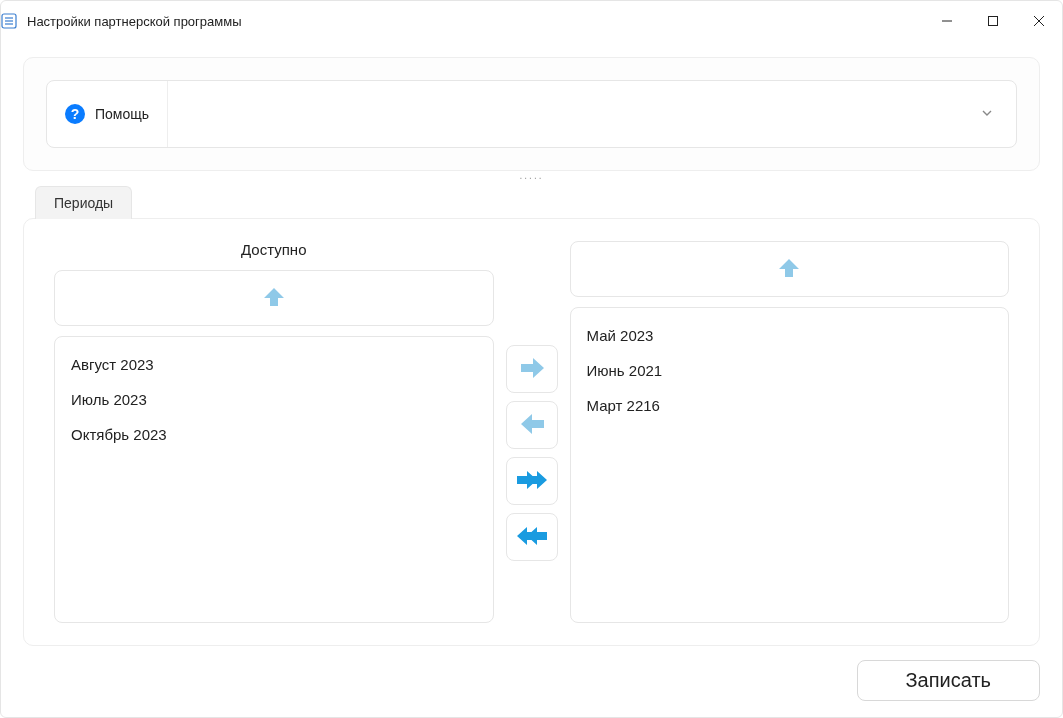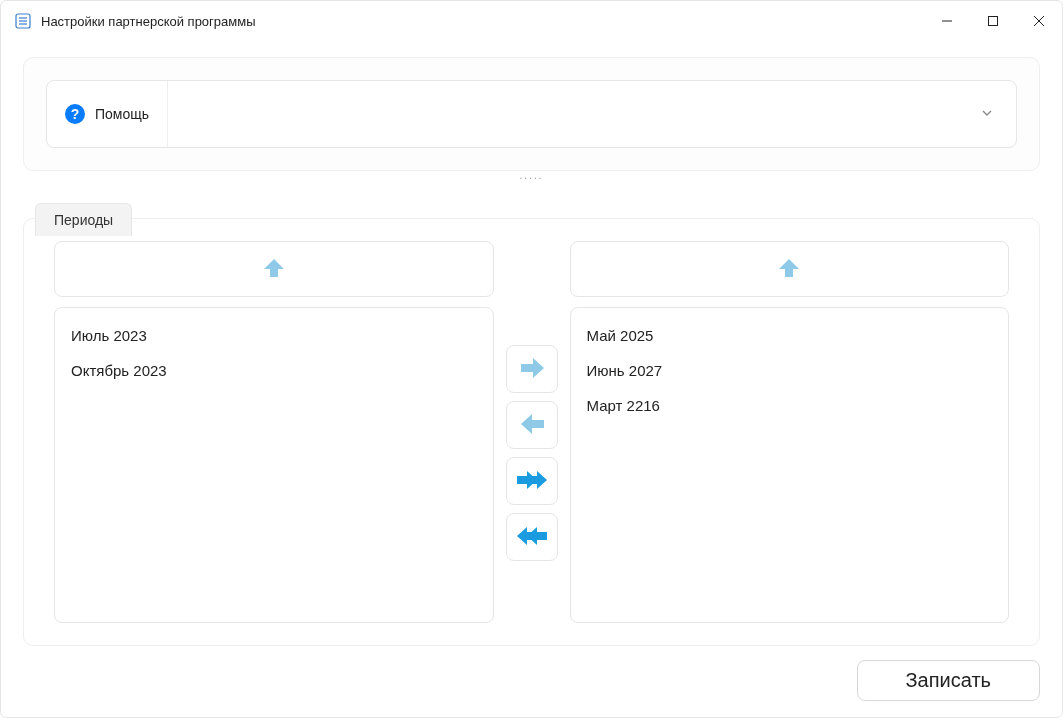--- a/index.html
+++ b/index.html
@@ -10,21 +10,20 @@
   background: #fff;
   width: 1063px;
   height: 718px;
   overflow: hidden;
 }
 .window { width: 100%; height: 100%; display: flex; flex-direction: column; border: 1px solid #e5e5e5; border-radius: 6px; }
 .titlebar {
   height: 40px;
   display: flex;
   align-items: center;
-  padding-left: 14px;
   padding-right: 0;
 }
 .titlebar .app-icon {
   width: 16px; height: 16px;
   margin-right: 10px;
   display: flex; align-items: center; justify-content: center;
 }
 .titlebar .title { font-size: 13px; color: #222; }
 .titlebar .spacer { flex: 1; }
 .winbtn {
@@ -82,21 +81,21 @@
 .tabs-row { display: flex; padding-left: 12px; }
 .tab {
   background: #f3f3f3;
   border: 1px solid #e6e6e6;
   border-bottom: none;
   border-radius: 6px 6px 0 0;
   padding: 8px 18px;
   font-size: 14px;
   color: #333;
   position: relative;
-  top: 18px;
+  top: 1px;
 }
 
 .main-panel {
   flex: 1;
   border: 1px solid #eee;
   border-radius: 10px;
   background: #fff;
   padding: 22px 30px;
   display: flex;
   gap: 8px;
@@ -222,28 +221,30 @@
 
     <div class="splitter">.....</div>
 
     <div class="tabs-row">
       <div class="tab">Периоды</div>
     </div>
 
     <div class="main-panel">
 
       <div class="col">
+        <div class="col-header">Доступно</div>
         <div class="up-btn">
           <span>
             <svg width="28" height="28" viewBox="0 0 28 28">
                 <path d="M14 5 L24 15 L18 15 L18 23 L10 23 L10 15 L4 15 Z" fill="#8fc9e8"></path>
               </svg>
           </span>
         </div>
         <div class="list">
+          <div class="list-item">Август 2023</div>
           <div class="list-item">Июль 2023</div>
           <div class="list-item">Октябрь 2023</div>
         </div>
       </div>
 
       <div class="mid-col">
         <div class="icon-btn">
           <span>
             <svg width="30" height="26" viewBox="0 0 30 26">
                 <path d="M4 9 L16 9 L16 3 L27 13 L16 23 L16 17 L4 17 Z" fill="#8fc9e8"></path>
@@ -277,22 +278,22 @@
 
       <div class="col">
         <div class="up-btn">
           <span>
             <svg width="28" height="28" viewBox="0 0 28 28">
                 <path d="M14 5 L24 15 L18 15 L18 23 L10 23 L10 15 L4 15 Z" fill="#8fc9e8"></path>
               </svg>
           </span>
         </div>
         <div class="list">
-          <div class="list-item">Май 2025</div>
-          <div class="list-item">Июнь 2027</div>
+          <div class="list-item">Май 2023</div>
+          <div class="list-item">Июнь 2021</div>
           <div class="list-item">Март 2216</div>
         </div>
       </div>
 
     </div>
 
     <div class="footer">
       <button class="save-btn">Записать</button>
     </div>
 

